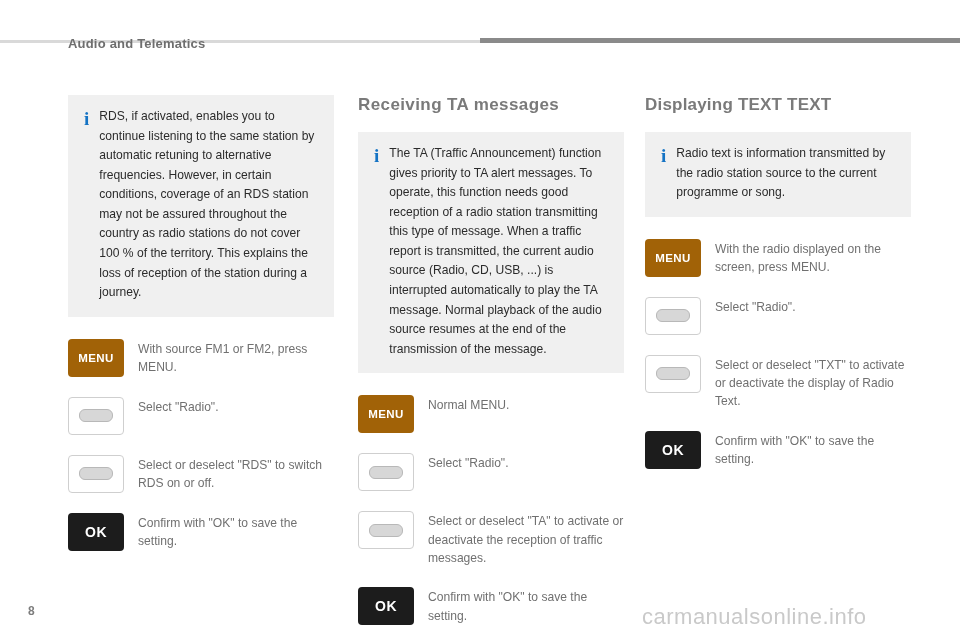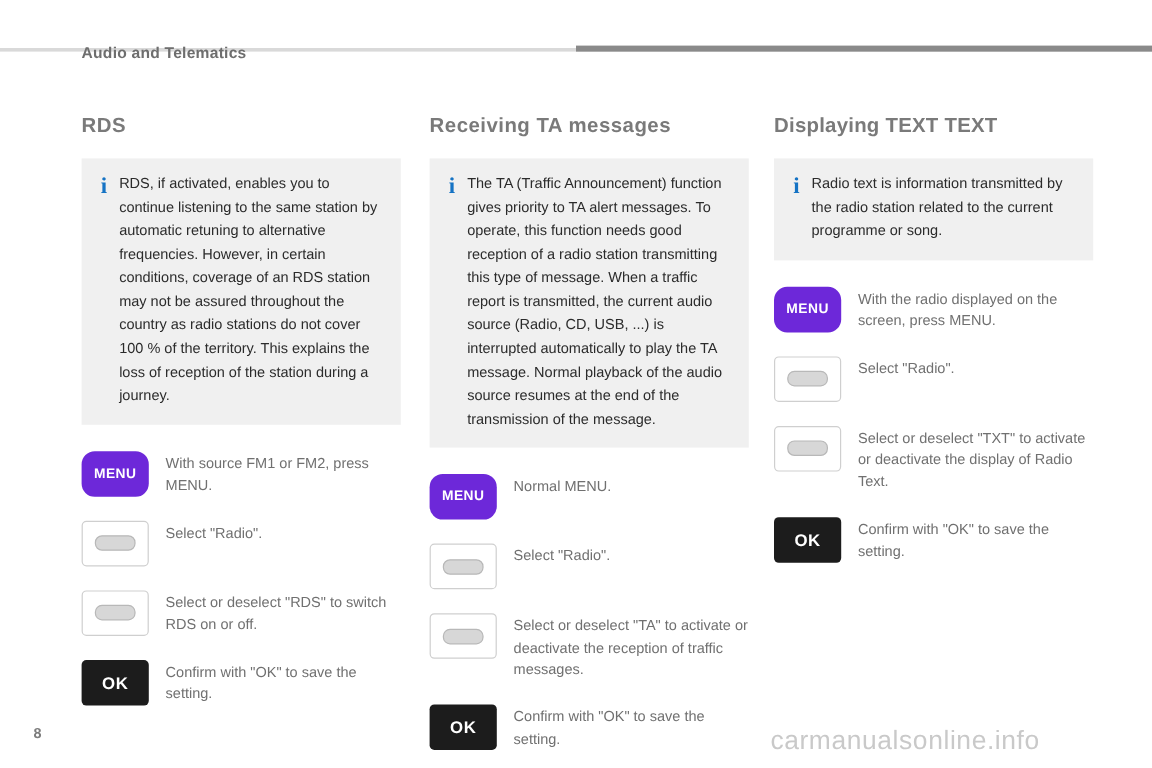--- a/index.html
+++ b/index.html
@@ -109,26 +109,25 @@
     width: 56px;
     height: 38px;
     margin-right: 14px;
     border-radius: 4px;
     display: flex;
     align-items: center;
     justify-content: center;
     box-sizing: border-box;
   }
   .btn-menu {
-    background: #6d28d9;
+    background: #a16207;
     color: #ffffff;
     font-size: 11.5px;
     font-weight: bold;
     letter-spacing: .4px;
-    border-radius: 11px;
   }
   .btn-ok {
     background: #1c1c1c;
     color: #ffffff;
     font-size: 14px;
     font-weight: bold;
     letter-spacing: .4px;
   }
   .btn-knob {
     background: #ffffff;
@@ -164,21 +163,20 @@
 </head>
 <body>
 
 <div class="header-rule"></div>
 <div class="header-rule-dark"></div>
 <div class="header-title">Audio and Telematics</div>
 
 <div class="page-number">8</div>
 
 <div class="column" id="col-1">
-  <div class="col-title">RDS</div>
   <div class="info-box">
     <span class="info-i">i</span>
     <span class="info-text">RDS, if activated, enables you to continue listening to the same station by automatic retuning to alternative frequencies. However, in certain conditions, coverage of an RDS station may not be assured throughout the country as radio stations do not cover 100 % of the territory. This explains the loss of reception of the station during a journey.</span>
   </div>
   <div class="steps">
     <div class="step">
       <div class="step-btn btn-menu">MENU</div>
       <div class="step-text">With source FM1 or FM2, press MENU.</div>
     </div>
     <div class="step">
@@ -227,21 +225,21 @@
       <div class="step-btn btn-ok">OK</div>
       <div class="step-text">Confirm with "OK" to save the setting.</div>
     </div>
   </div>
 </div>
 
 <div class="column" id="col-3">
   <div class="col-title">Displaying TEXT TEXT</div>
   <div class="info-box">
     <span class="info-i">i</span>
-    <span class="info-text">Radio text is information transmitted by the radio station related to the current programme or song.</span>
+    <span class="info-text">Radio text is information transmitted by the radio station source to the current programme or song.</span>
   </div>
   <div class="steps">
     <div class="step">
       <div class="step-btn btn-menu">MENU</div>
       <div class="step-text">With the radio displayed on the screen, press MENU.</div>
     </div>
     <div class="step">
       <div class="step-btn btn-knob">
           <div class="knob-shape"></div>
         </div>

